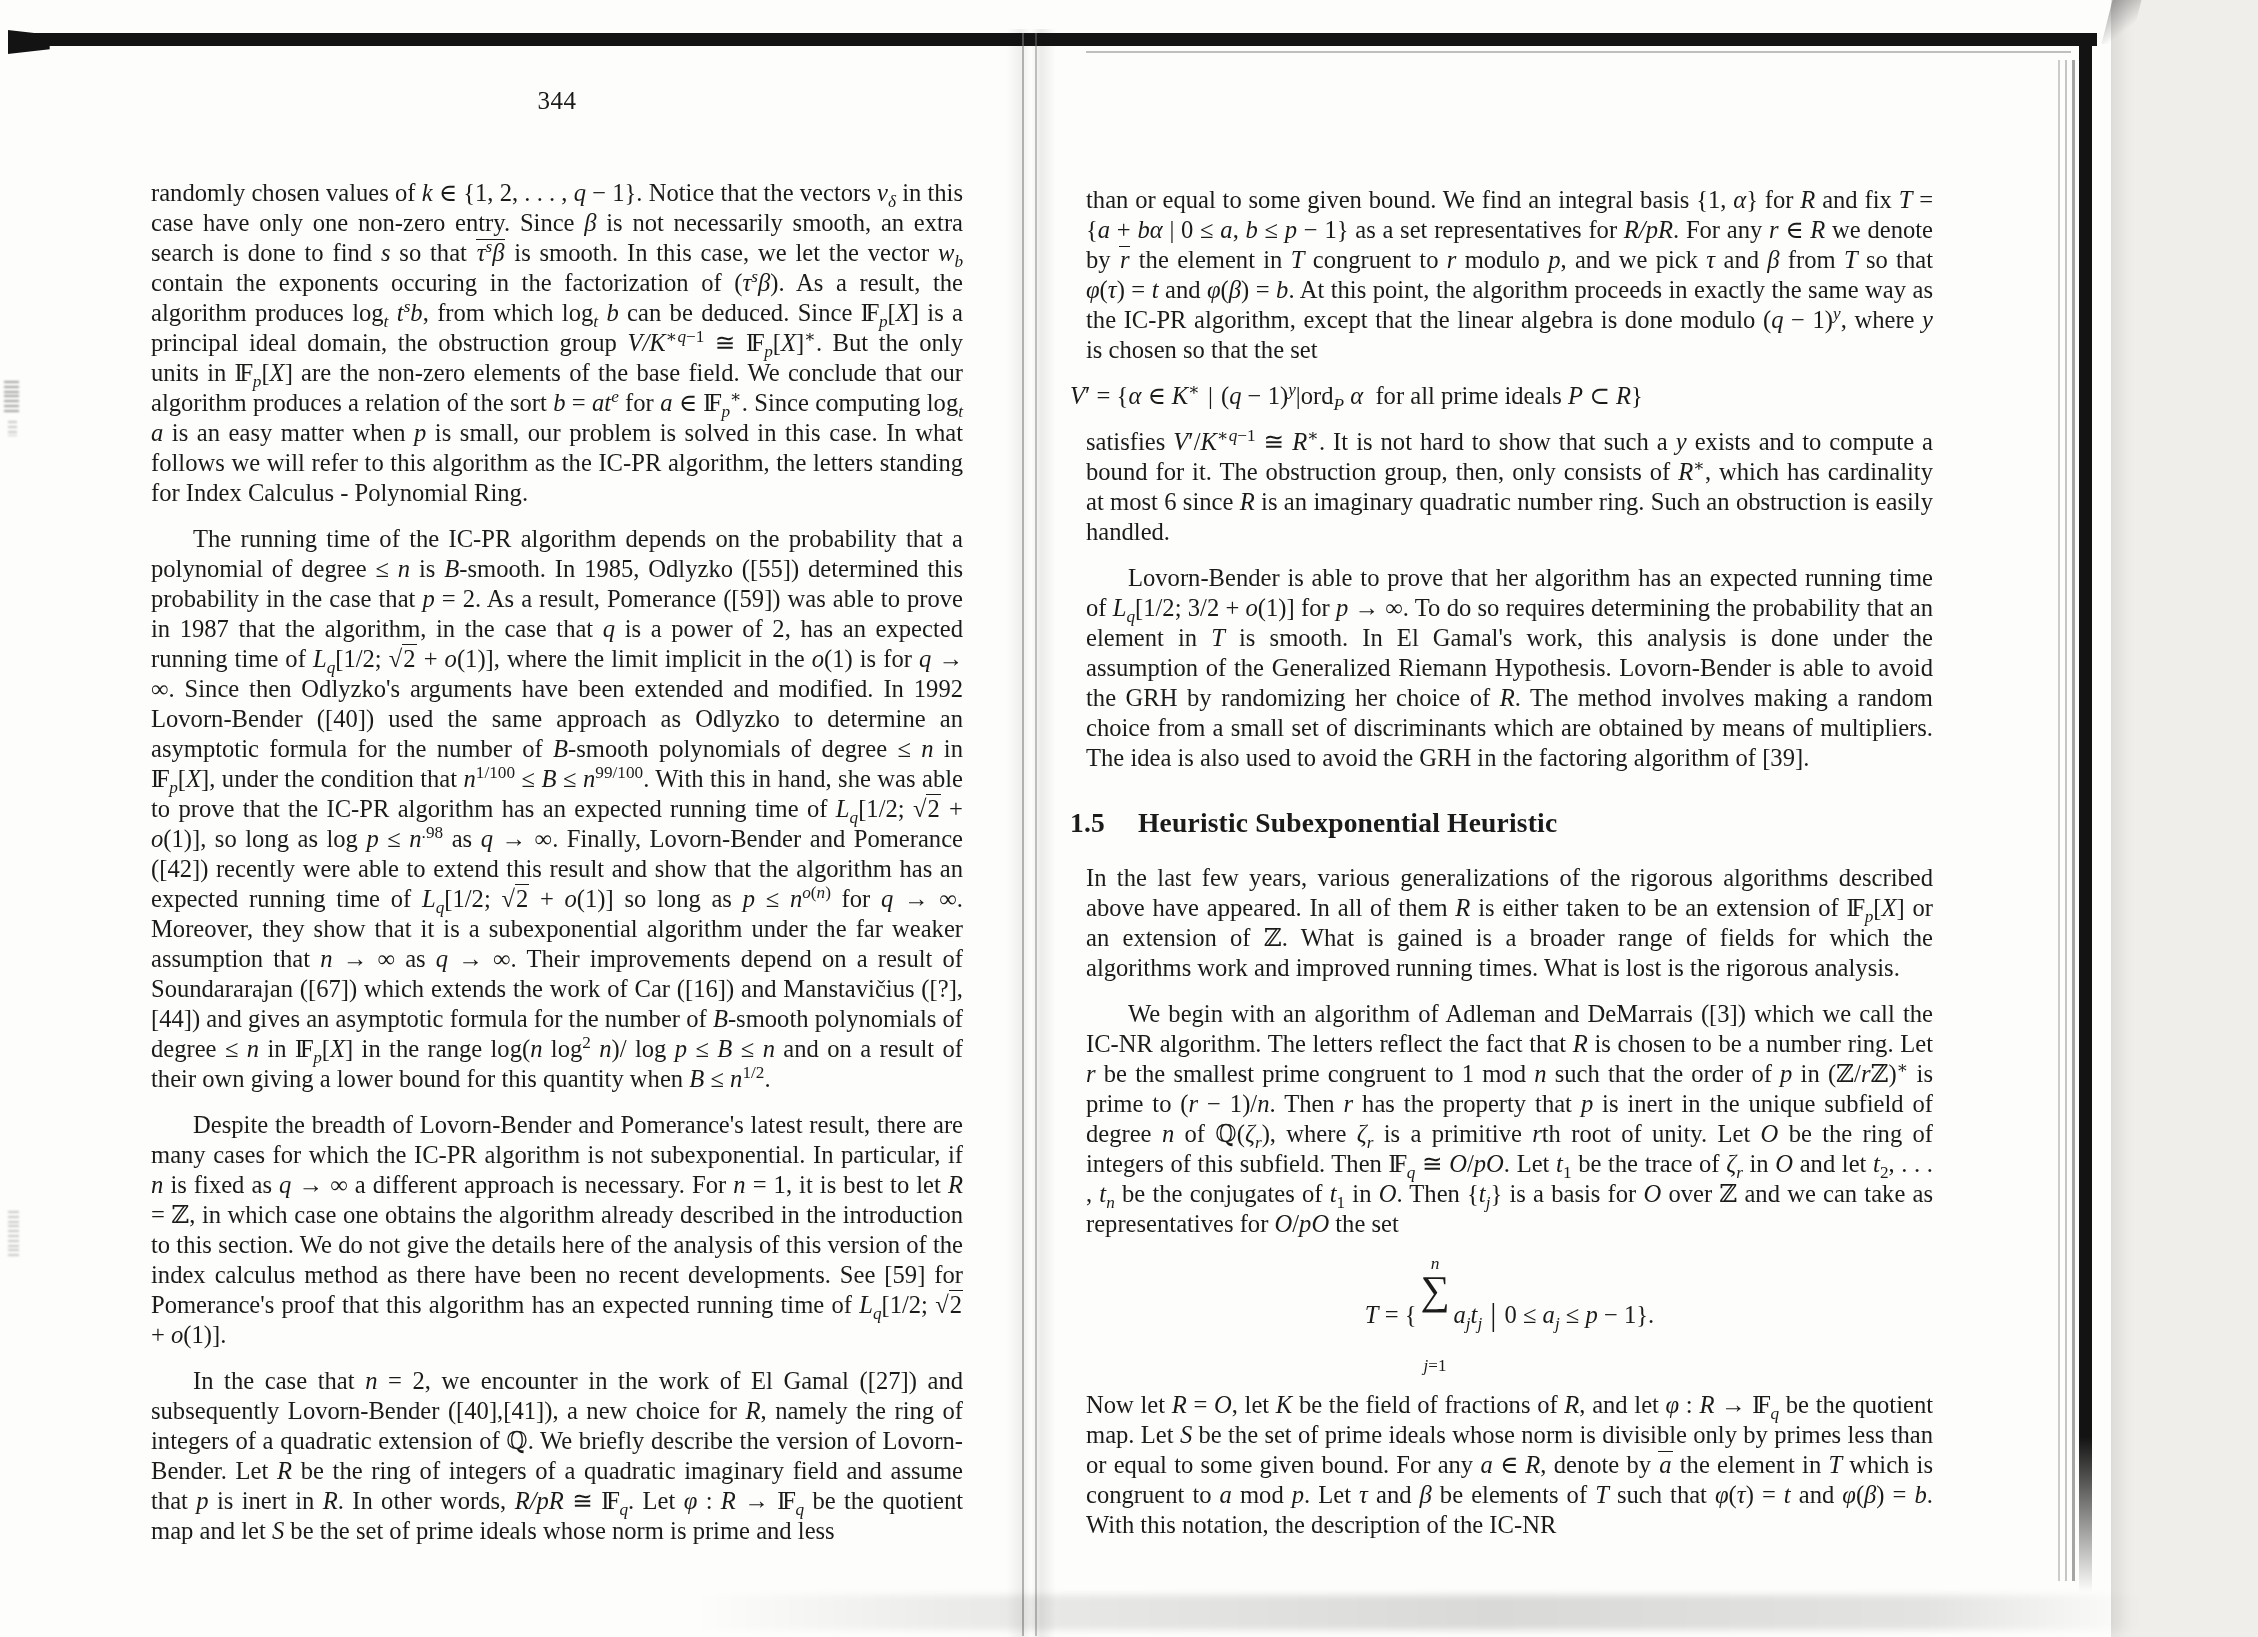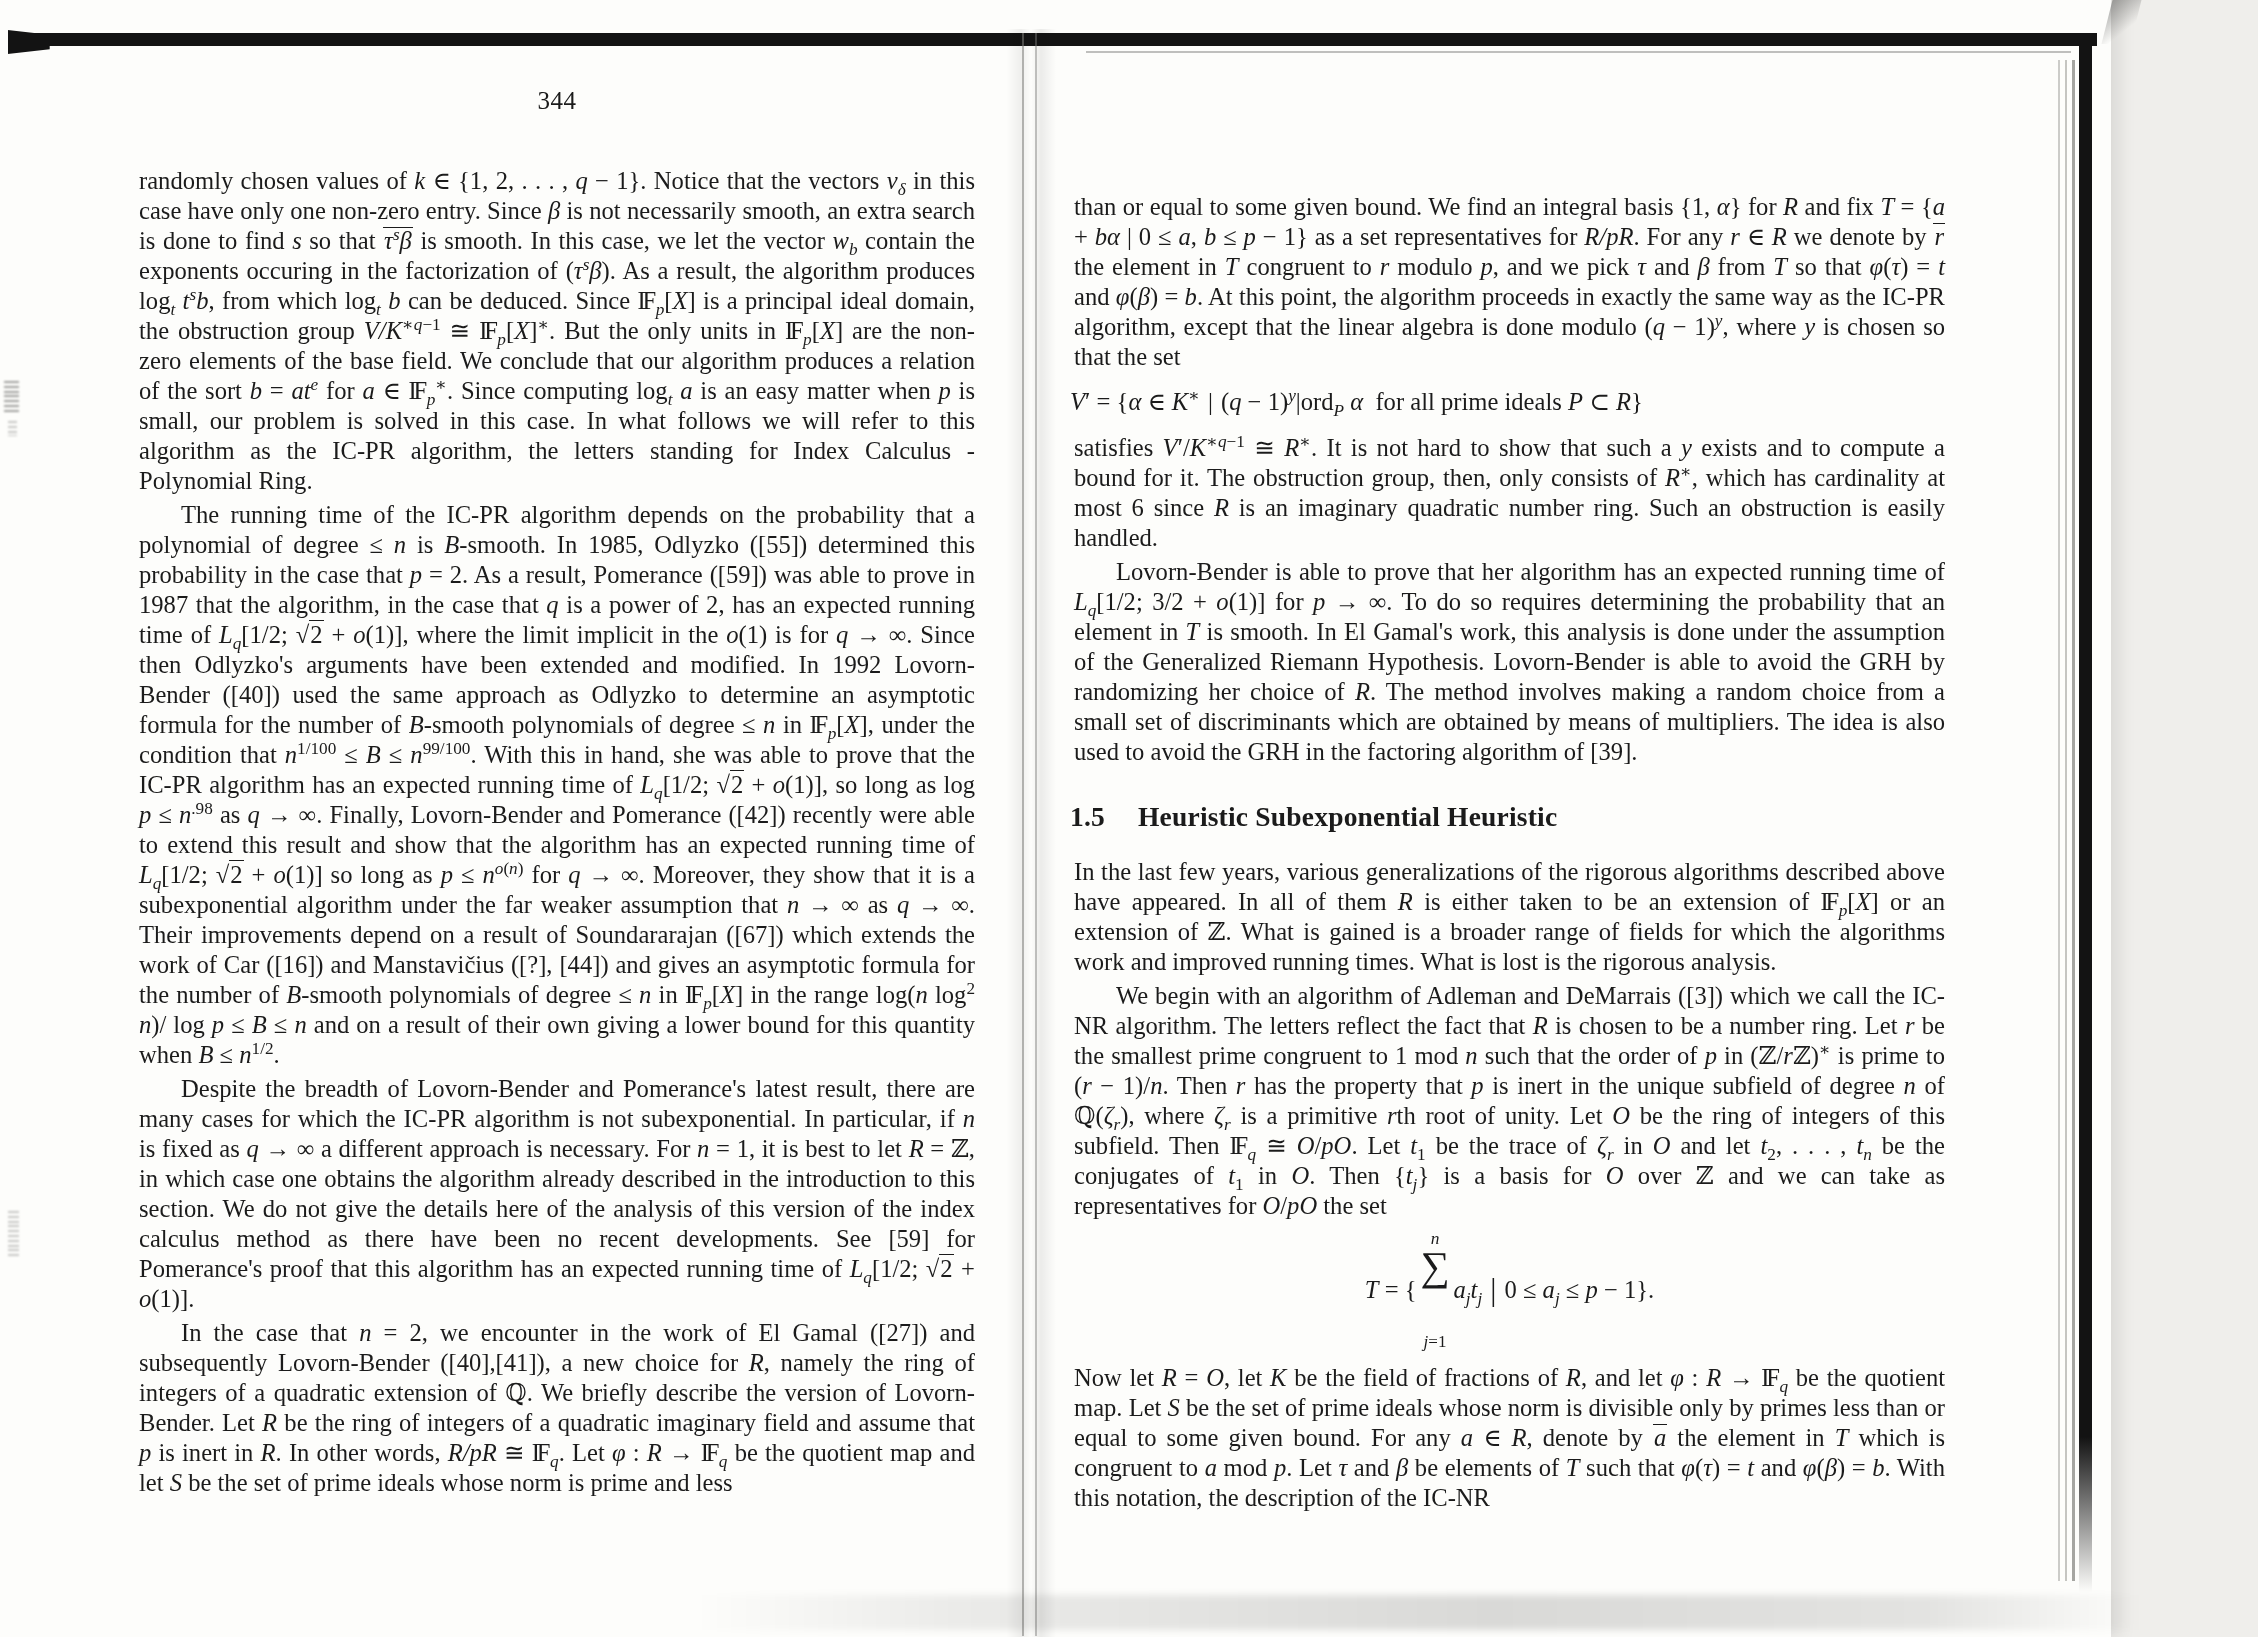--- a/index.html
+++ b/index.html
@@ -43,22 +43,22 @@
   .smudge.s3{left:7.7px;top:1211px;width:11.6px;height:48px;opacity:.35;}
   
   .page{position:absolute;top:0;height:1638px;overflow:hidden;}
   .page-left{left:135px;width:844px;}
   .page-right{left:1070px;width:879px;}
   .pagenum{position:absolute;left:0;right:0;text-align:center;font-size:25px;letter-spacing:0.5px;}
   .page-left .pagenum{top:87px;}
   .page-right .pagenum{top:100px;}
   .pbody{position:absolute;left:0;right:0;font-size:24.6px;line-height:30px;text-align:justify;}
   .page-left .pbody{top:162px;}
-  .page-right .pbody{top:188px;}
-  p.par{margin:4px;padding:0;}
+  .page-right .pbody{top:169px;}
+  p.par{margin:16px;padding:0;}
   p.par.indent{text-indent:42px;}
   sub,sup{font-size:.70em;line-height:0;}
   .ov{display:inline-block;border-top:1.9px solid #1b1b1b;line-height:1.05;padding:0 1px;}
   .rad{border-top:1.9px solid #1b1b1b;padding:0 1px;}
   .bbf{letter-spacing:-.13em;padding-right:.11em;font-style:normal;}
   .ds{font-family:"DejaVu Serif","DejaVu Sans",serif;font-style:normal;}
   .equation{margin:15.4px 0;text-align:left;font-size:24.6px;}
   .tb{font-style:normal;padding:0 1.9px;}
   .heading{margin:35px 0 25px 0;font-weight:bold;font-size:27.5px;letter-spacing:0.2px;}
   .heading .hnum{margin-right:33px;}

